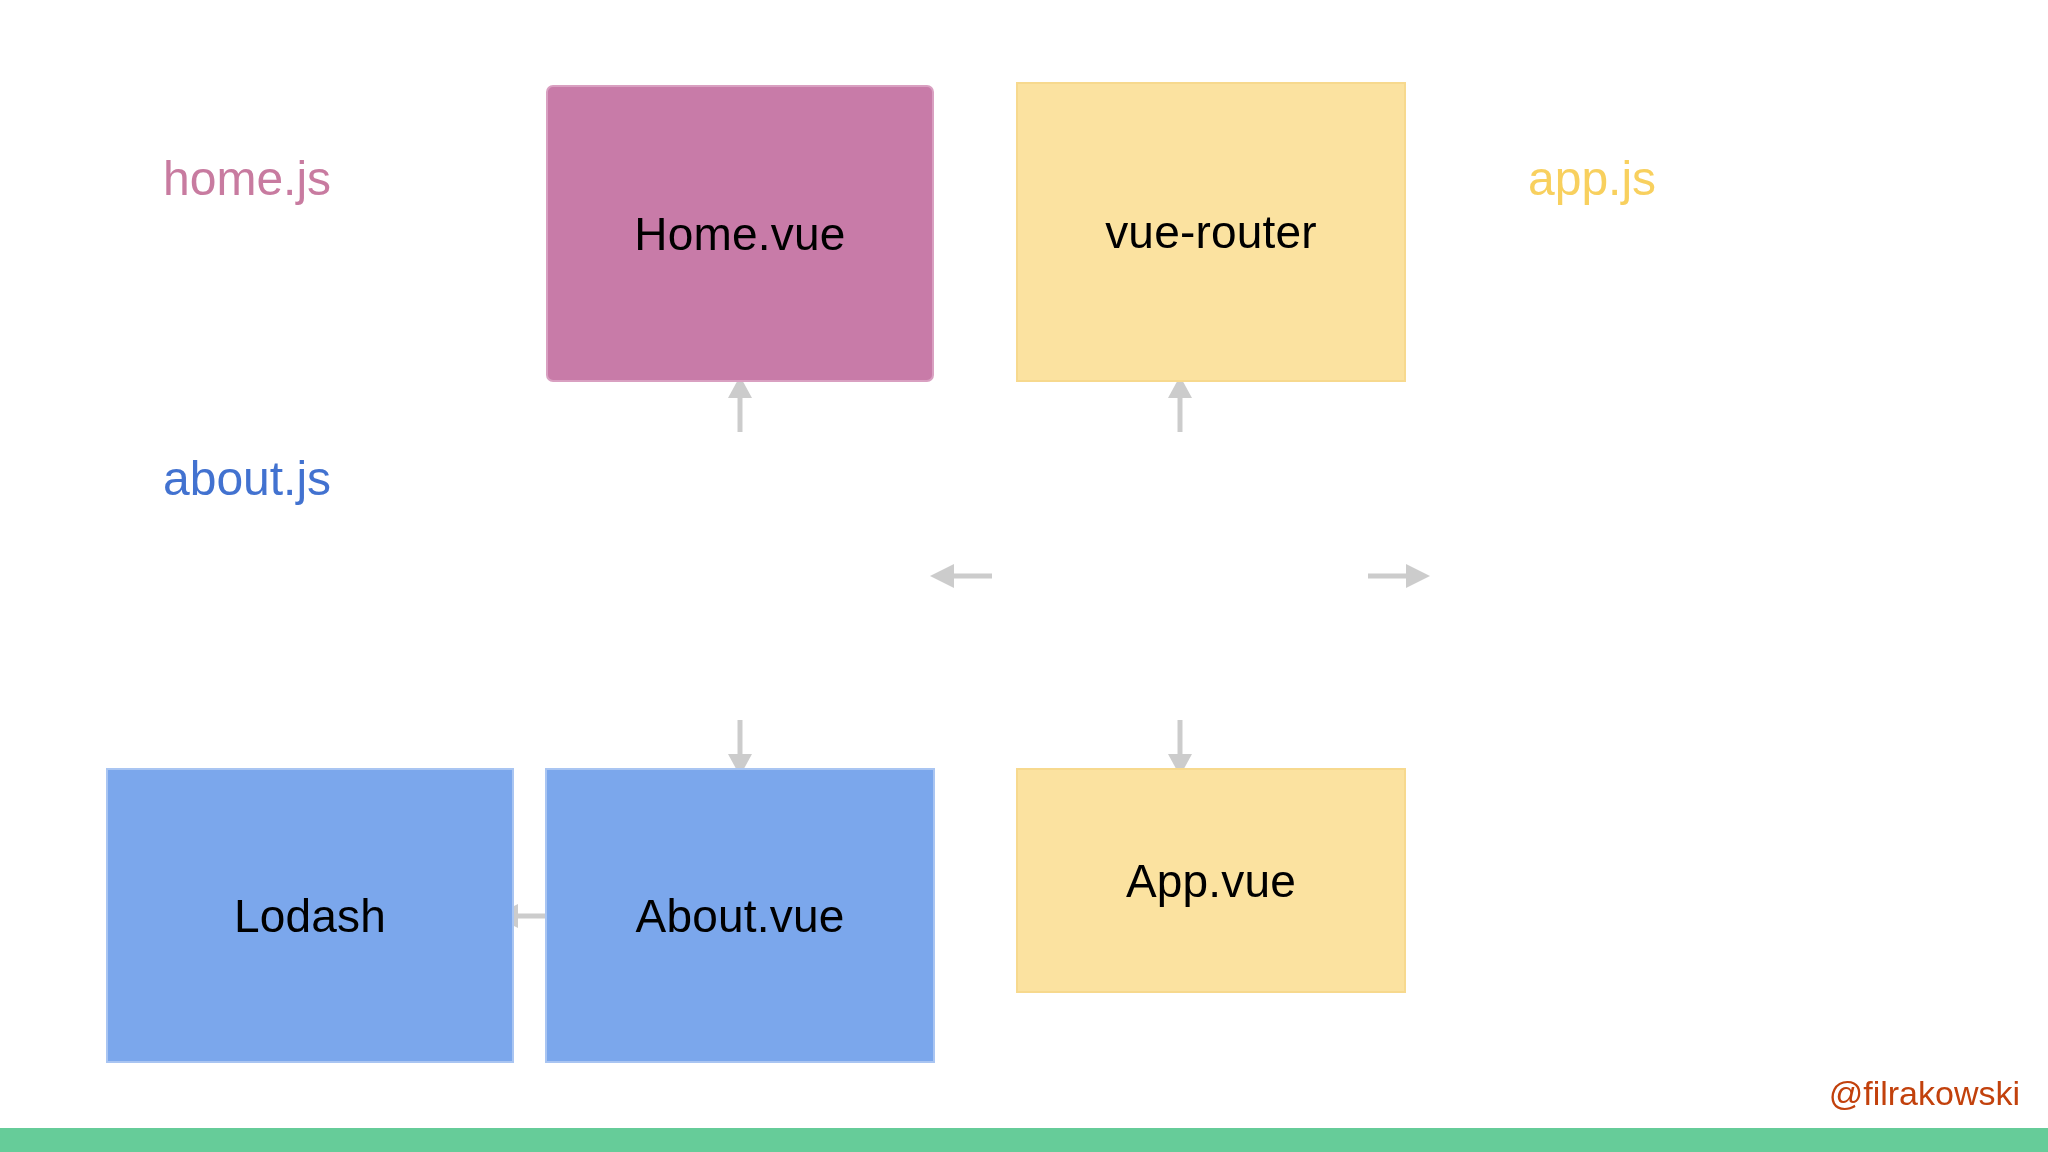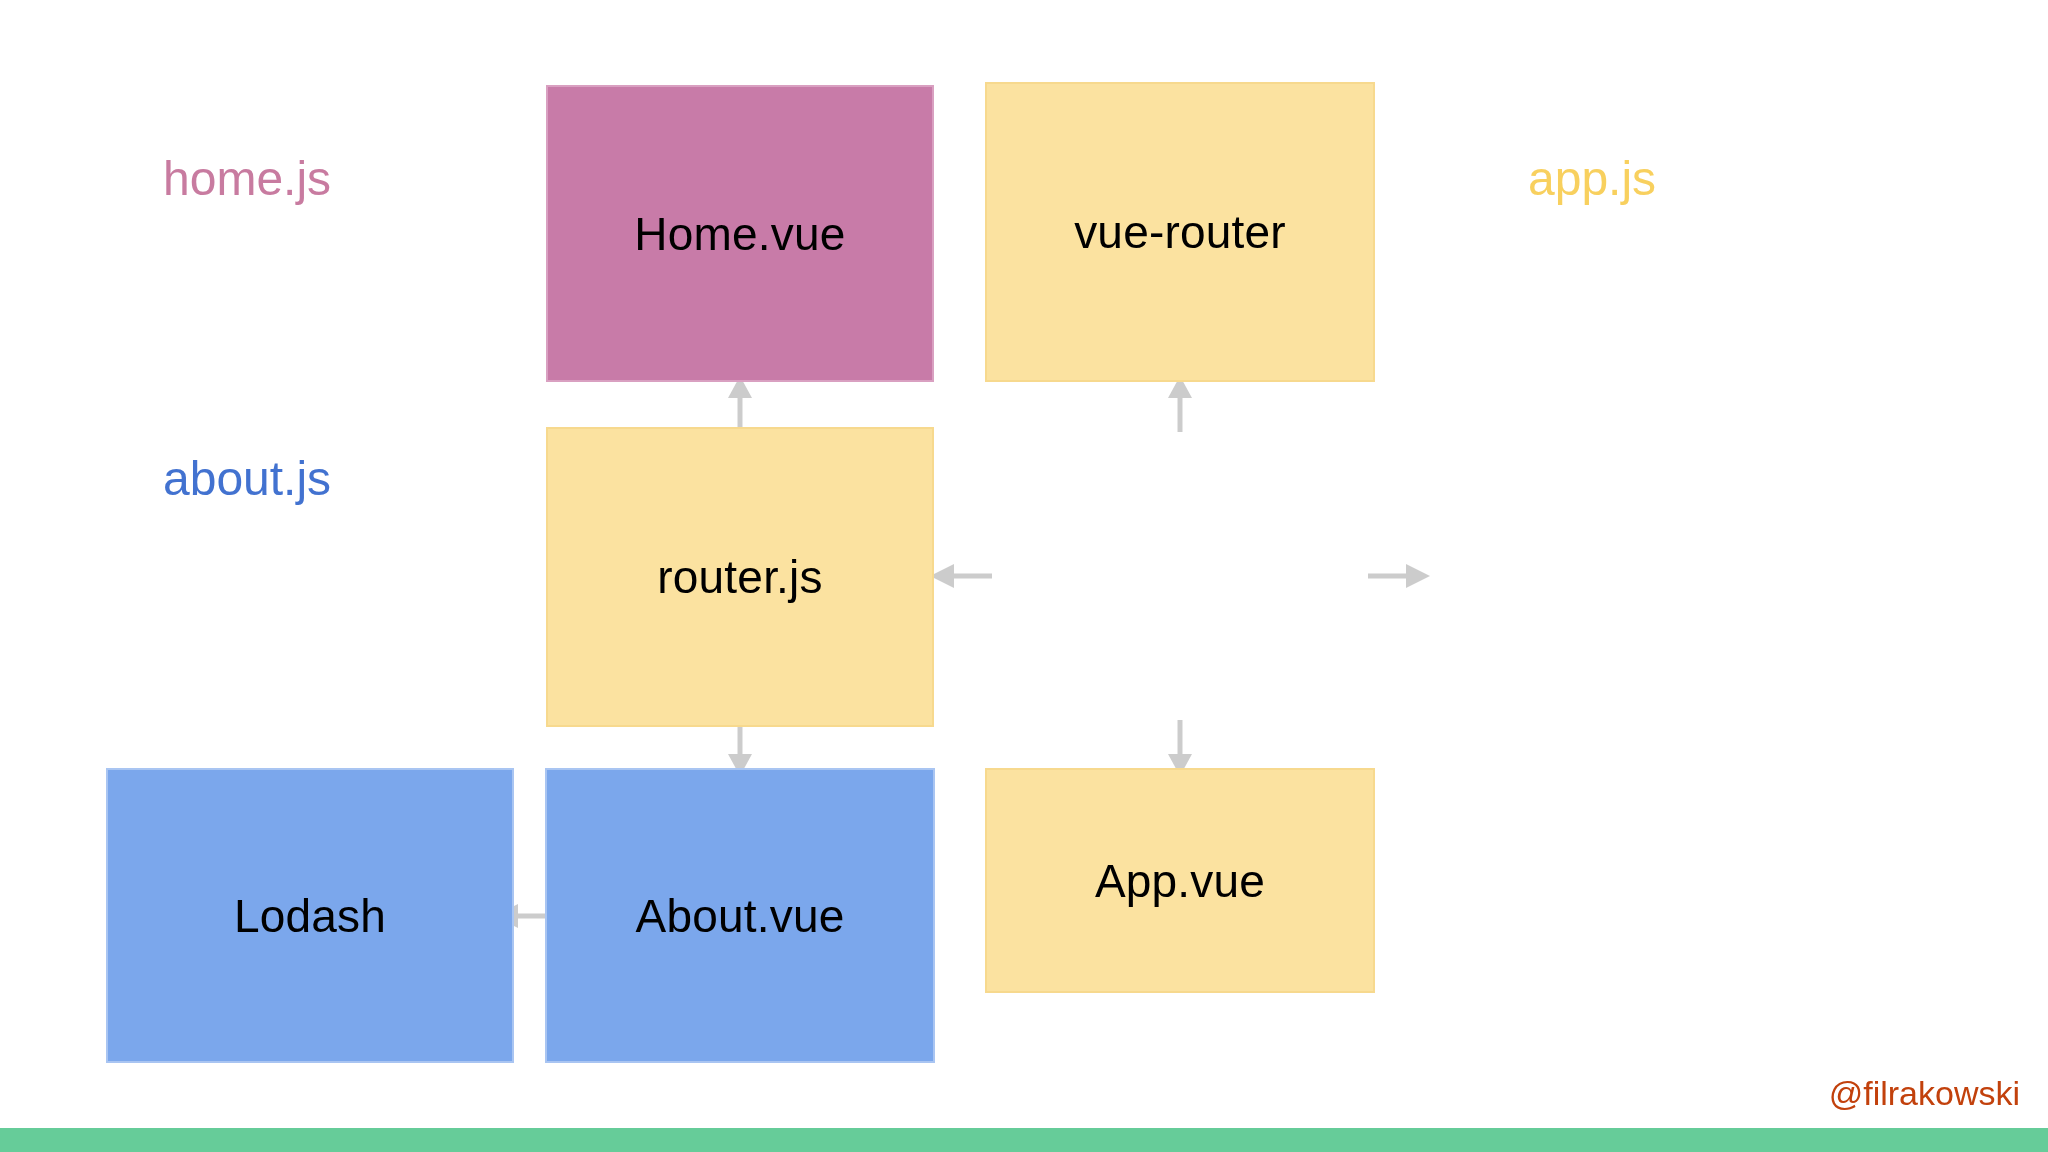--- a/index.html
+++ b/index.html
@@ -26,21 +26,21 @@
     box-sizing: border-box;
     color: #000000;
     font-size: 46px;
     font-weight: 400;
     line-height: 1;
     letter-spacing: 0.2px;
     white-space: nowrap;
     z-index: 3;
   }
   .node.pink   { background: #c87ba8; border: 2px solid #d9a0c1; }
-  .node.yellow { background: #fbe2a0; border: 2px solid #f7d98e; }
+  .node.yellow { background: #fbe2a0; border: 2px solid #f7d98e; margin-left: 31px; }
   .node.blue   { background: #7ba7ec; border: 2px solid #a9c5f2; }
 
   
   .grouplabel {
     position: absolute;
     font-size: 48px;
     font-weight: normal;
     line-height: 1;
     white-space: nowrap;
     z-index: 4;
@@ -122,31 +122,28 @@
     </svg>
   </div>
 
   <div class="arrow" style="left:486px; top:896px; width:70px; height:40px;">
     <svg width="70" height="40" viewBox="0 0 70 40" aria-hidden="true">
       <line x1="70" y1="20" x2="30" y2="20" stroke="#cccccc" stroke-width="5"></line>
       <polygon points="8,20 32,8 32,32" fill="#cccccc"></polygon>
     </svg>
   </div>
 
-  <div class="node pink" style="left:546px; top:85px; width:388px; height:297px;">
+  <div class="node pink" style="left:546px; top:85px; width:388px; height:297px;border-radius:7px;">
     <span>Home.vue</span>
   </div>
 
   <div class="node yellow" style="left:985px; top:82px; width:390px; height:300px;">
     <span>vue-router</span>
   </div>
 
-  <div class="node yellow" style="left:546px; top:427px; width:388px; height:300px;">
-    <span>router.js</span>
-  </div>
 
 
 
   <div class="node blue" style="left:106px; top:768px; width:408px; height:295px;">
     <span>Lodash</span>
   </div>
 
   <div class="node blue" style="left:545px; top:768px; width:390px; height:295px;">
     <span>About.vue</span>
   </div>

